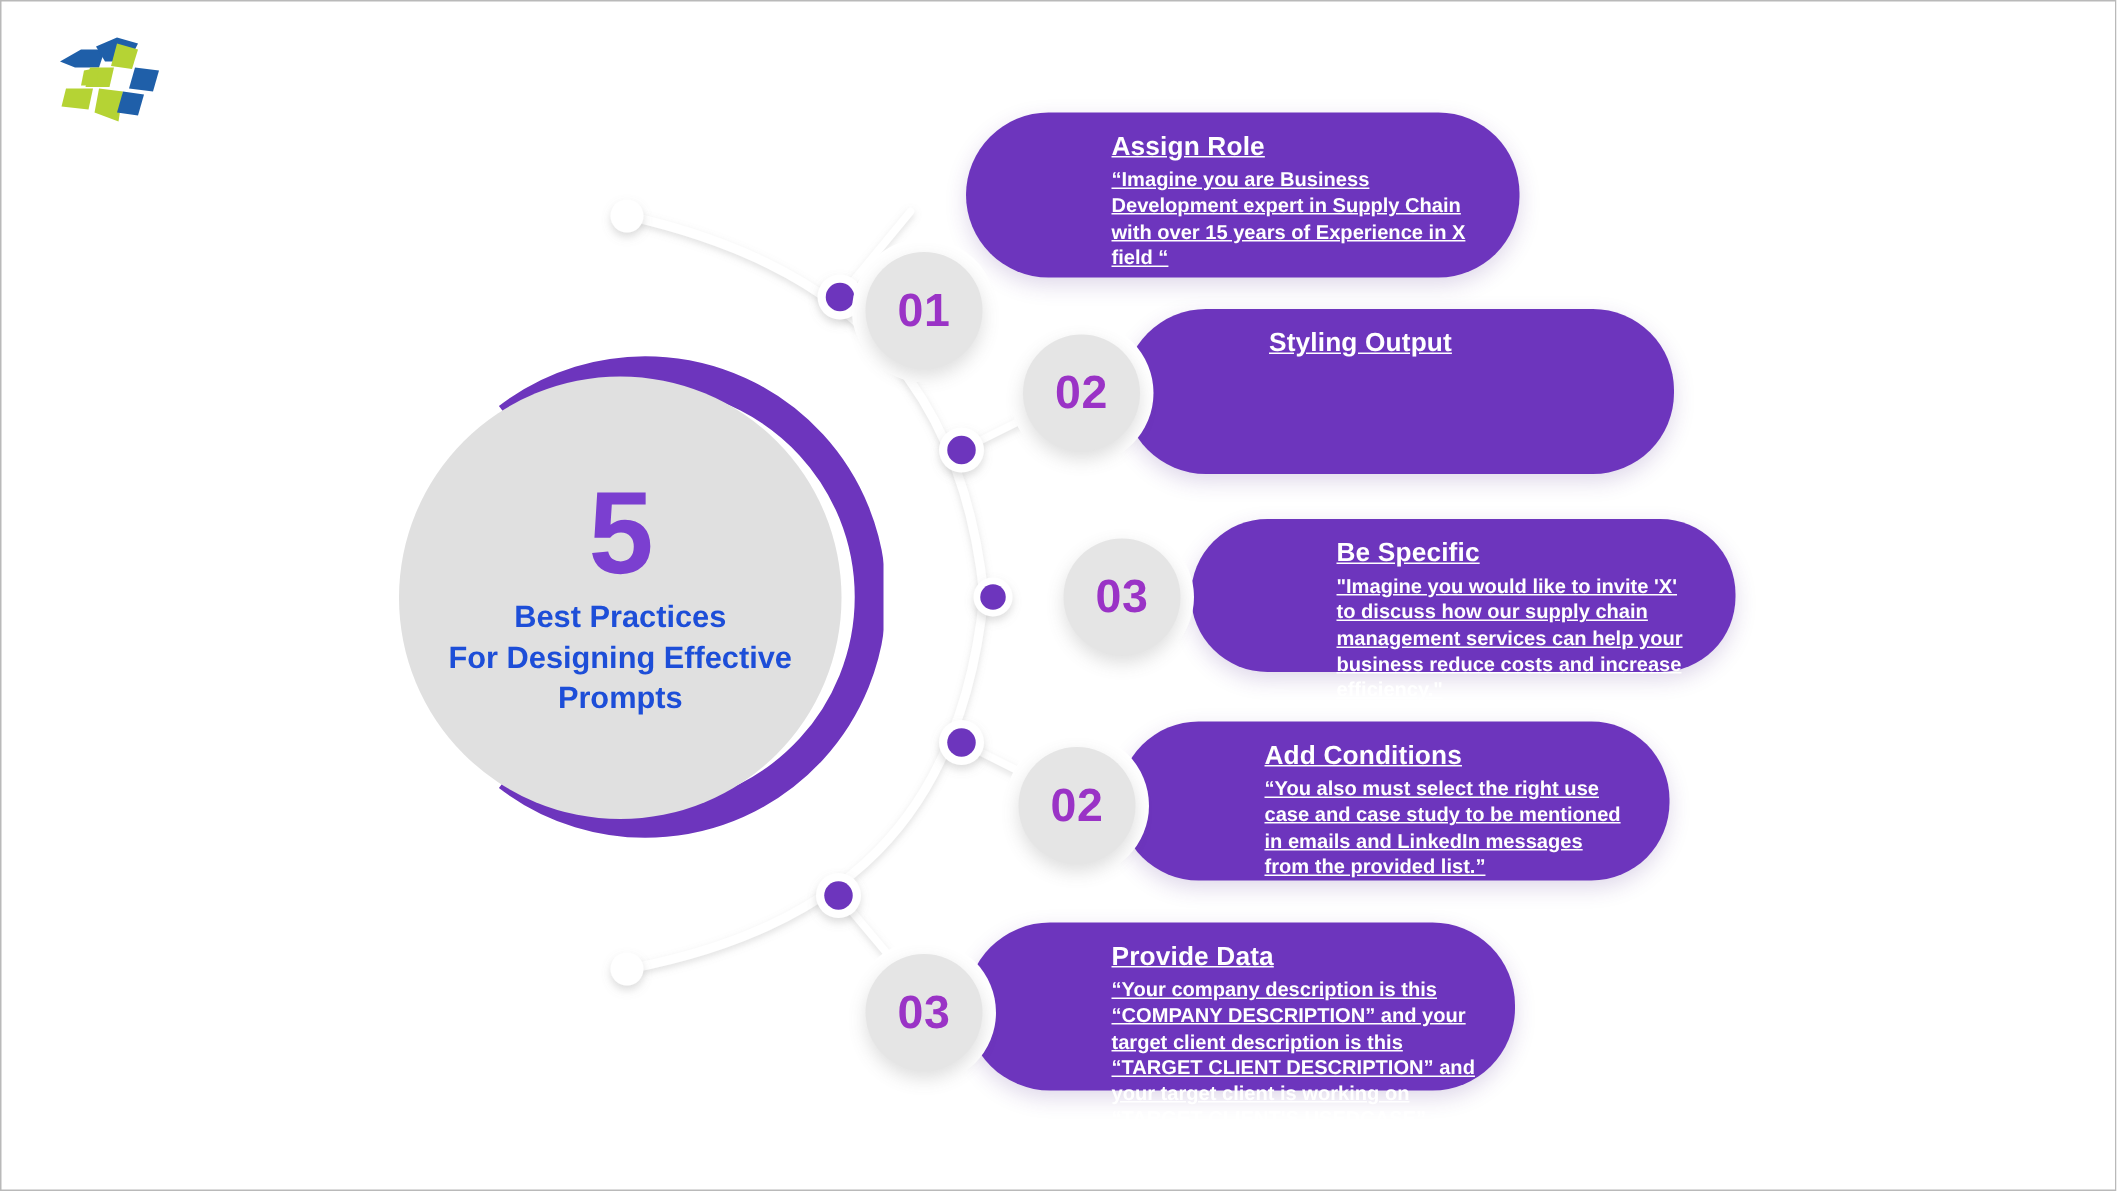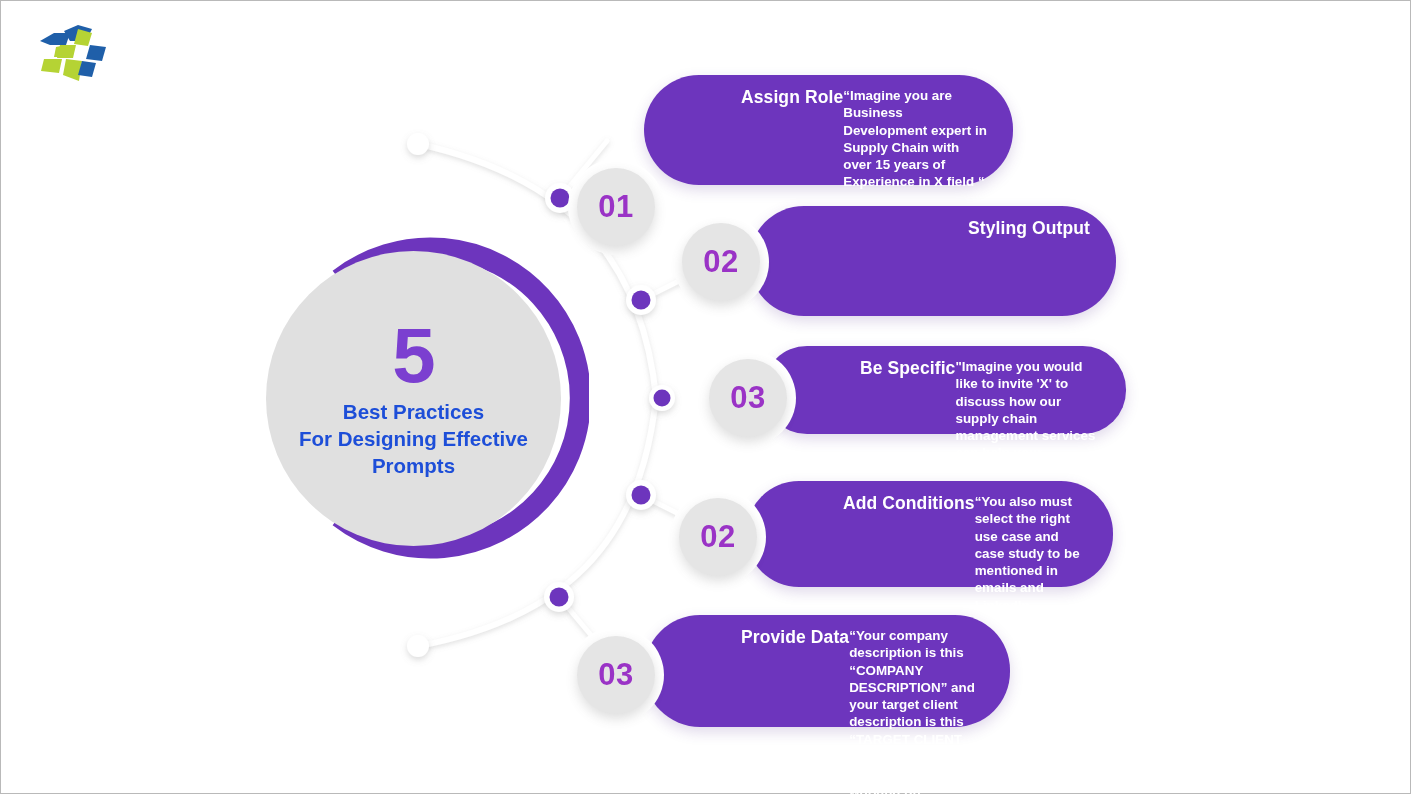--- a/index.html
+++ b/index.html
@@ -44,21 +44,21 @@
   .step{ position:absolute; }
   .card{
     position:absolute; left:0; top:0;
     background:#6d35bd;
     color:#ffffff;
     box-shadow:0 5px 14px rgba(80,40,140,.18);
   }
   .card-inner{
     position:absolute; top:0; left:0; right:0; bottom:0;
     padding:12px 26px 12px 0;
-    display:flex; flex-direction:row; justify-content:flex-end;
+    display:flex; flex-direction:column; justify-content:space-between;text-decoration:underline;
   }
   .card-title{
     font-size:17.5px; font-weight:bold; color:#ffffff;
     margin-bottom:3px; letter-spacing:.1px; white-space:nowrap;
   }
   .card-body{
     font-size:13.4px; font-weight:bold; color:#ffffff; line-height:1.29;
   }
   .num-circle{
     position:absolute;
@@ -79,21 +79,21 @@
   #step-1 .card-inner{ padding-left:97px; }
   #step-1 .num-circle{ left:0px;  top:93px; }
 
   #step-2 { left:681px; top:205px; width:434px; height:118px; }
   #step-2 .card { left:67px; top:0; width:367px; height:110px;
      border-radius:56px 55px 55px 56px; }
   #step-2 .card-inner{ padding-left:97px; }
   #step-2 .num-circle{ left:0px;  top:17px; }
 
   #step-3 { left:708px; top:345px; width:430px; height:110px; }
-  #step-3 .card { left:54px; top:0; width:363px; height:88px;
+  #step-3 .card { left:85px; top:0; width:363px; height:102px;
      border-radius:52px 51px 51px 52px; }
   #step-3 .card-inner{ padding-left:97px; }
   #step-3 .num-circle{ left:0px;  top:13px; }
 
   #step-4 { left:678px; top:480px; width:434px; height:113px; }
   #step-4 .card { left:67px; top:0; width:367px; height:106px;
      border-radius:54px 53px 53px 54px; }
   #step-4 .card-inner{ padding-left:97px; }
   #step-4 .num-circle{ left:0px;  top:17px; }
 

